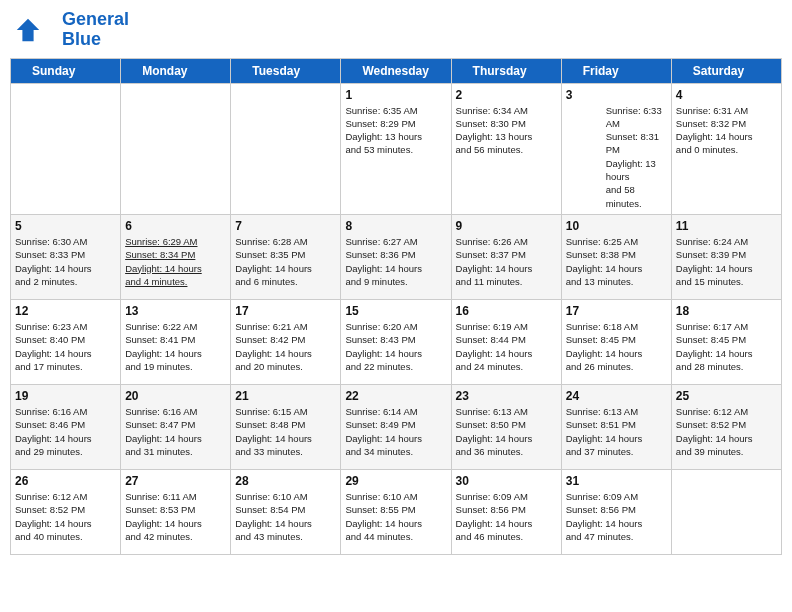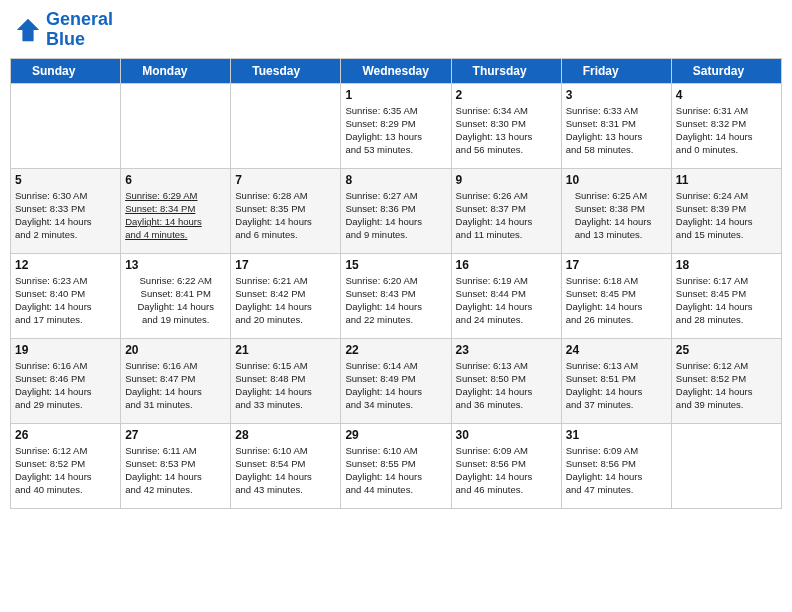--- a/index.html
+++ b/index.html
@@ -13,21 +13,21 @@
     .header {
       display: flex;
       justify-content: space-between;
       align-items: flex-start;
       margin-bottom: 8px;
       padding: 0 4px;
     }
     .logo {
       display: flex;
       align-items: center;
-      gap: 4px;
+      gap: 20px;
     }
     .logo-text {
       font-size: 18px;
       font-weight: bold;
       color: #1a1a1a;
       line-height: 1.1;
     }
     .logo-text span {
       color: #1565c0;
     }
@@ -129,21 +129,21 @@
         </td>
         <td>
           <div class="day-number">2</div>
           <div class="day-info" style="white-space: pre-line;">Sunrise: 6:34 AM
 Sunset: 8:30 PM
 Daylight: 13 hours
 and 56 minutes.</div>
         </td>
         <td>
           <div class="day-number">3</div>
-          <div class="day-info" style="white-space: pre-line;">Sunrise: 6:33 AM
+          <div class="day-info" style="white-space: pre-line; margin-left: 40px;">Sunrise: 6:33 AM
 Sunset: 8:31 PM
 Daylight: 13 hours
 and 58 minutes.</div>
         </td>
         <td>
           <div class="day-number">4</div>
           <div class="day-info" style="white-space: pre-line;">Sunrise: 6:31 AM
 Sunset: 8:32 PM
 Daylight: 14 hours
 and 0 minutes.</div>
@@ -180,21 +180,21 @@
         </td>
         <td>
           <div class="day-number">9</div>
           <div class="day-info" style="white-space: pre-line;">Sunrise: 6:26 AM
 Sunset: 8:37 PM
 Daylight: 14 hours
 and 11 minutes.</div>
         </td>
         <td>
           <div class="day-number">10</div>
-          <div class="day-info" style="white-space: pre-line; margin-left: 9px;">Sunrise: 6:25 AM
+          <div class="day-info" style="white-space: pre-line;">Sunrise: 6:25 AM
 Sunset: 8:38 PM
 Daylight: 14 hours
 and 13 minutes.</div>
         </td>
         <td>
           <div class="day-number">11</div>
           <div class="day-info" style="white-space: pre-line;">Sunrise: 6:24 AM
 Sunset: 8:39 PM
 Daylight: 14 hours
 and 15 minutes.</div>
@@ -203,21 +203,21 @@
       <tr>
         <td>
           <div class="day-number">12</div>
           <div class="day-info" style="white-space: pre-line;">Sunrise: 6:23 AM
 Sunset: 8:40 PM
 Daylight: 14 hours
 and 17 minutes.</div>
         </td>
         <td>
           <div class="day-number">13</div>
-          <div class="day-info" style="white-space: pre-line; text-align: center;">Sunrise: 6:22 AM
+          <div class="day-info" style="white-space: pre-line;">Sunrise: 6:22 AM
 Sunset: 8:41 PM
 Daylight: 14 hours
 and 19 minutes.</div>
         </td>
         <td>
           <div class="day-number">17</div>
           <div class="day-info" style="white-space: pre-line;">Sunrise: 6:21 AM
 Sunset: 8:42 PM
 Daylight: 14 hours
 and 20 minutes.</div>

